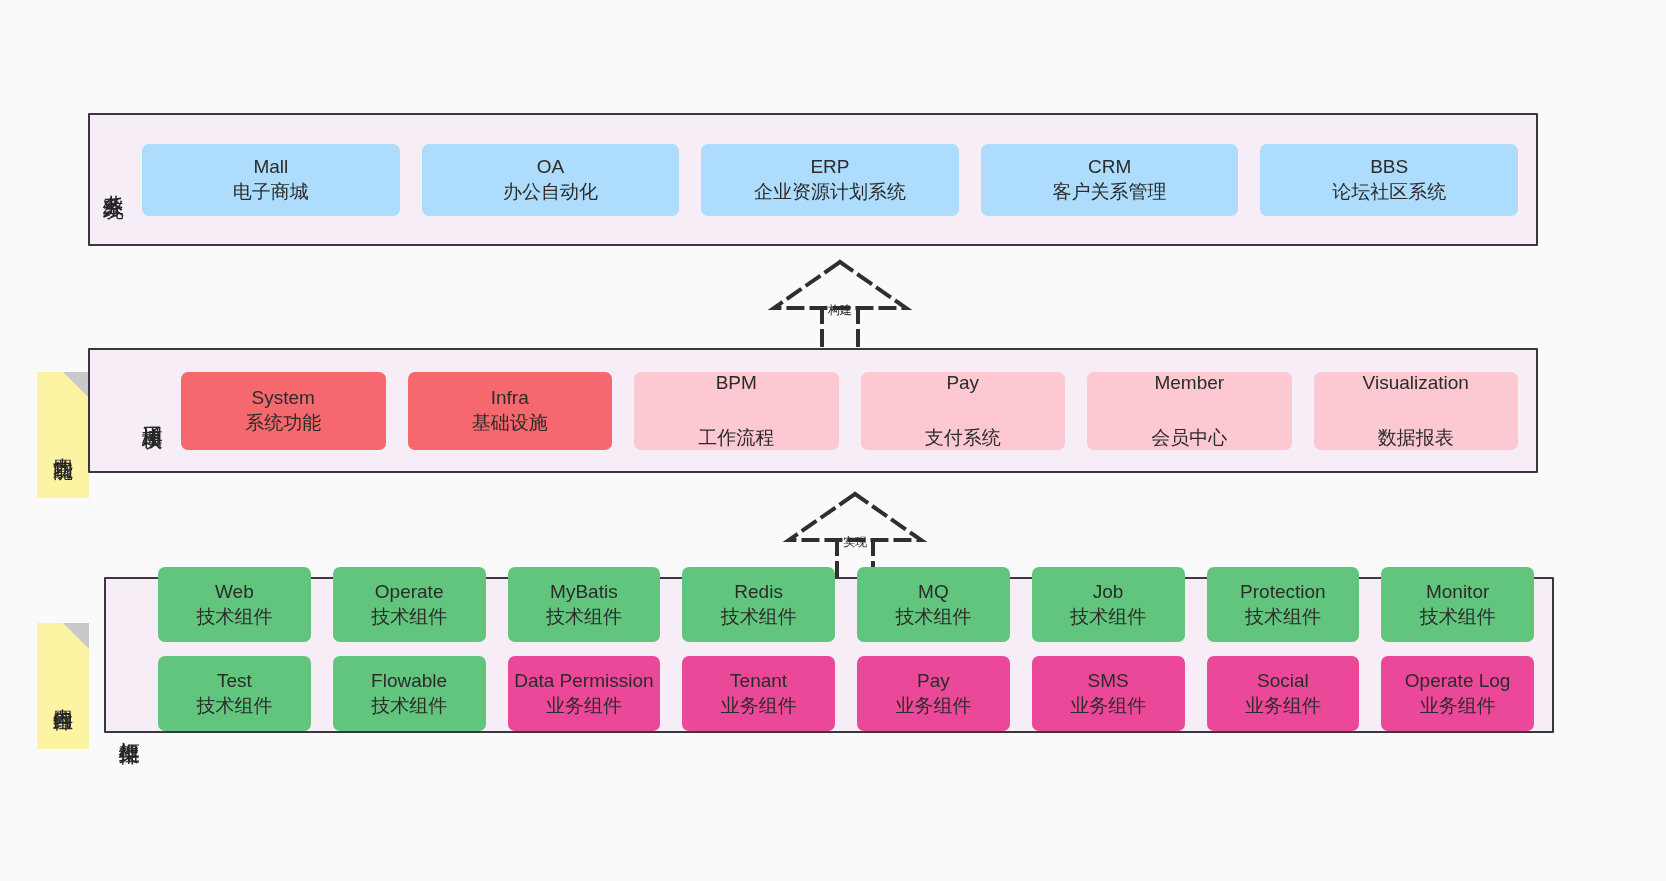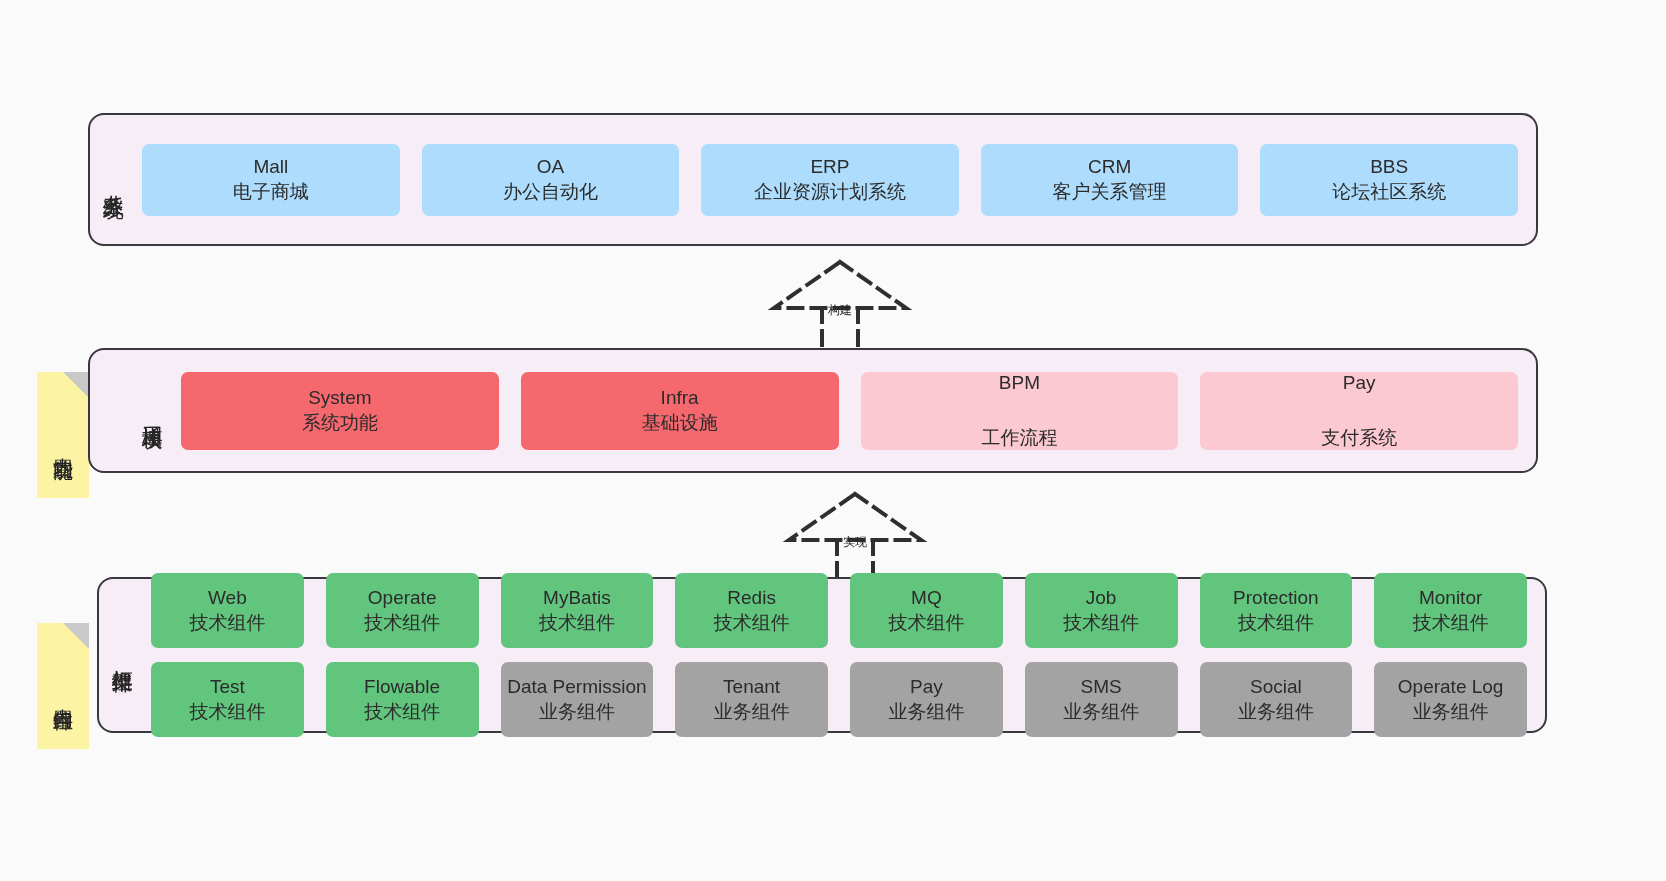--- a/index.html
+++ b/index.html
@@ -14,21 +14,21 @@
     height: 881px;
     background: #fafafa;
     overflow: hidden;
   }
 
   
   .layer {
     position: absolute;
     background: #f7edf6;
     border: 2px solid #3b373f;
-    border-radius: 16px;
+    border-radius: 1px;
     display: flex;
     align-items: stretch;
   }
   .layer-title {
     flex: 0 0 auto;
     width: 46px;
     display: flex;
     align-items: center;
     justify-content: center;
     font-size: 21px;
@@ -65,30 +65,30 @@
     padding: 4px 6px;
   }
   .cell .ln { display: block; white-space: nowrap; }
   .cell.wrap .ln { white-space: normal; }
 
   
   .c-blue       { background: #aedcfd; }
   .c-red        { background: #f4686e; }
   .c-pink       { background: #fcc9d2; gap: 30px; }
   .c-green      { background: #62c57e; }
-  .c-lightgreen { background: #a3a3a3; }
+  .c-lightgreen { background: #ec4899; }
 
   
   #layer-business  { left: 88px;  top: 113px; width: 1450px; height: 133px; }
   #layer-business .cell { height: 72px; }
 
   #layer-common    { left: 88px;  top: 348px; width: 1450px; height: 125px; padding-left: 39px; }
   #layer-common .cell { height: 78px; }
 
-  #layer-framework { left: 97px;  top: 577px; width: 1450px; height: 156px; }
+  #layer-framework { left: 104px;  top: 577px; width: 1450px; height: 156px; align-items: flex-end; }
   #layer-framework .cell { height: 75px; }
 
   
   .sticky {
     position: absolute;
     background: #fcf4a3;
     color: #262626;
     font-size: 20px;
     line-height: 1.15;
     display: flex;
@@ -189,20 +189,28 @@
           <span class="ln">基础设施</span>
         </div>
         <div class="cell c-pink">
           <span class="ln">BPM</span>
           <span class="ln">工作流程</span>
         </div>
         <div class="cell c-pink">
           <span class="ln">Pay</span>
           <span class="ln">支付系统</span>
         </div>
+        <div class="cell c-pink">
+          <span class="ln">Member</span>
+          <span class="ln">会员中心</span>
+        </div>
+        <div class="cell c-pink">
+          <span class="ln">Visualization</span>
+          <span class="ln">数据报表</span>
+        </div>
       </div>
     </div>
   </div>
 
   <div class="uml-arrow" id="arrow-impl">
     <svg width="160" height="98" viewBox="0 0 160 98">
       <path d="M80 4 L146 50 L14 50 Z" fill="none" stroke="#2f2f2f" stroke-width="4" stroke-dasharray="14 9" stroke-linecap="square"></path>
       <path d="M62 50 L62 96 M98 50 L98 96 M62 96 L98 96" fill="none" stroke="#2f2f2f" stroke-width="4" stroke-dasharray="14 9" stroke-linecap="square"></path>
     </svg>
     <span class="uml-label">实现</span>

